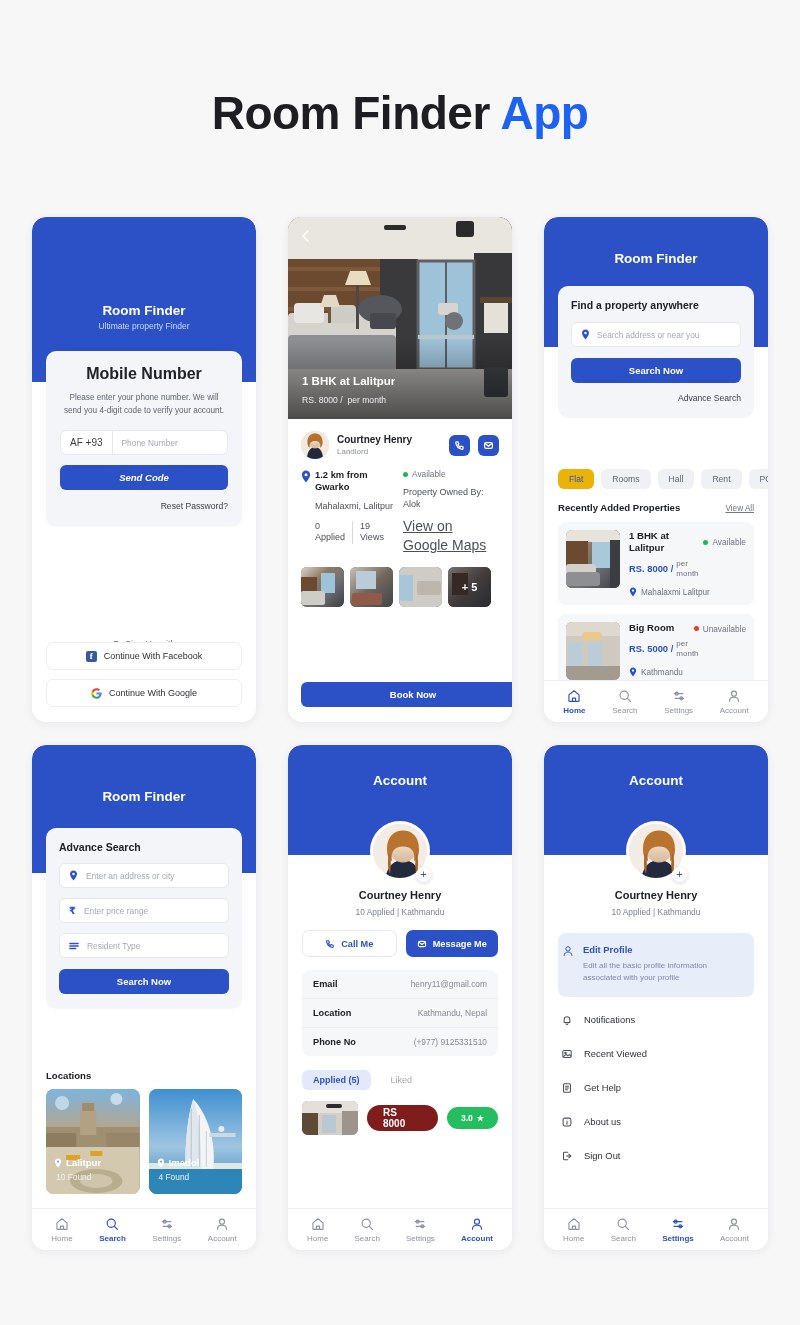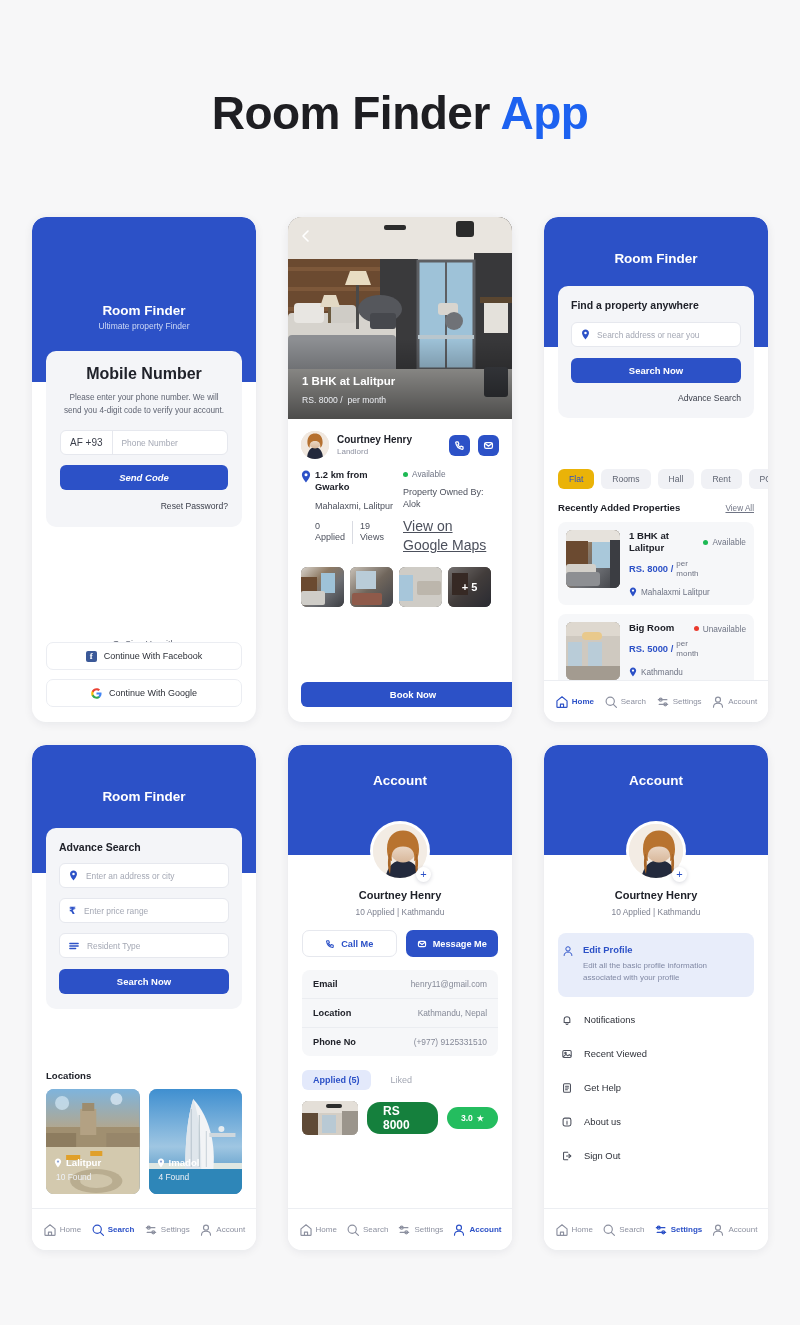--- a/index.html
+++ b/index.html
@@ -217,21 +217,21 @@
   }
   .info-row:last-child { border-bottom: none; }
   .info-k { font-size: 9.2px; font-weight: bold; color: #20222a; }
   .info-v { font-size: 8.4px; color: #858997; }
   .tabs2 { display: flex; gap: 9px; padding: 14px 14px 0 14px; align-items: center; }
   .tab2 { font-size: 9px; color: #a4a8b4; padding: 5px 11px; border-radius: 6px; cursor: pointer; }
   .tab2.on { background: #e3e9fb; color: #2c51c7; font-weight: bold; }
   .app-card { display: flex; align-items: center; gap: 9px; margin: 11px 14px 0 14px; }
   .app-img { width: 56px; height: 34px; border-radius: 6px; overflow: hidden; background: #6a6a6a; flex: none; }
   .pill-blue {
-    background: #15803d; color: #fff; font-size: 12px; font-weight: bold;
+    background: #7f1d1d; color: #fff; font-size: 10px; font-weight: bold;
     border-radius: 13px; padding: 2px 16px;
   }
   .pill-green {
     background: #24bd5f; color: #fff; font-size: 8.6px; font-weight: bold;
     border-radius: 13px; padding: 6px 14px; display: flex; align-items: center; gap: 4px;
   }
 
   
   .s6-head { height: 110px; padding-top: 28px; }
   .set-hi {
@@ -243,21 +243,21 @@
   .set-row { display: flex; align-items: center; gap: 11px; margin: 0 14px; padding: 11px 3px; cursor: pointer; }
   .set-lbl { font-size: 9.4px; color: #2d3038; }
 
   
   .bnav {
     position: absolute; left: 0; right: 0; bottom: 0; height: 42px;
     background: #fff; border-top: 1px solid #eceef2;
     display: flex; align-items: center; justify-content: space-around;
     padding: 0 6px; z-index: 5;
   }
-  .bnav-i { display: flex; align-items: center; gap: 3px; cursor: pointer; }
+  .bnav-i { display: flex; flex-direction: column; align-items: center; gap: 3px; cursor: pointer; }
   .bnav-l { font-size: 8px; color: #8d91a0; }
   .bnav-i.on .bnav-l { color: #2c51c7; font-weight: bold; }
   svg { display: block; }
   .ico-g { stroke: #8d91a0; fill: none; stroke-width: 1.5; stroke-linecap: round; stroke-linejoin: round; }
   .ico-b { stroke: #2c51c7; fill: none; stroke-width: 1.5; stroke-linecap: round; stroke-linejoin: round; }
   .ico-w { stroke: #ffffff; fill: none; stroke-width: 1.6; stroke-linecap: round; stroke-linejoin: round; }
   .ico-d { stroke: #4c505c; fill: none; stroke-width: 1.4; stroke-linecap: round; stroke-linejoin: round; }
 </style>
 </head>
 <body>

